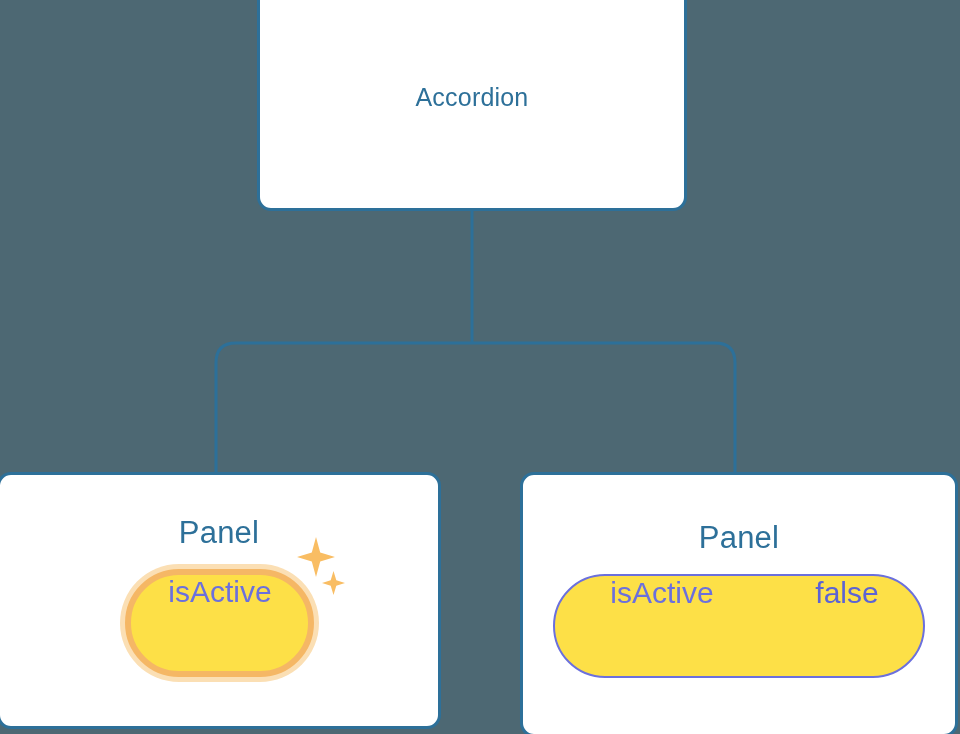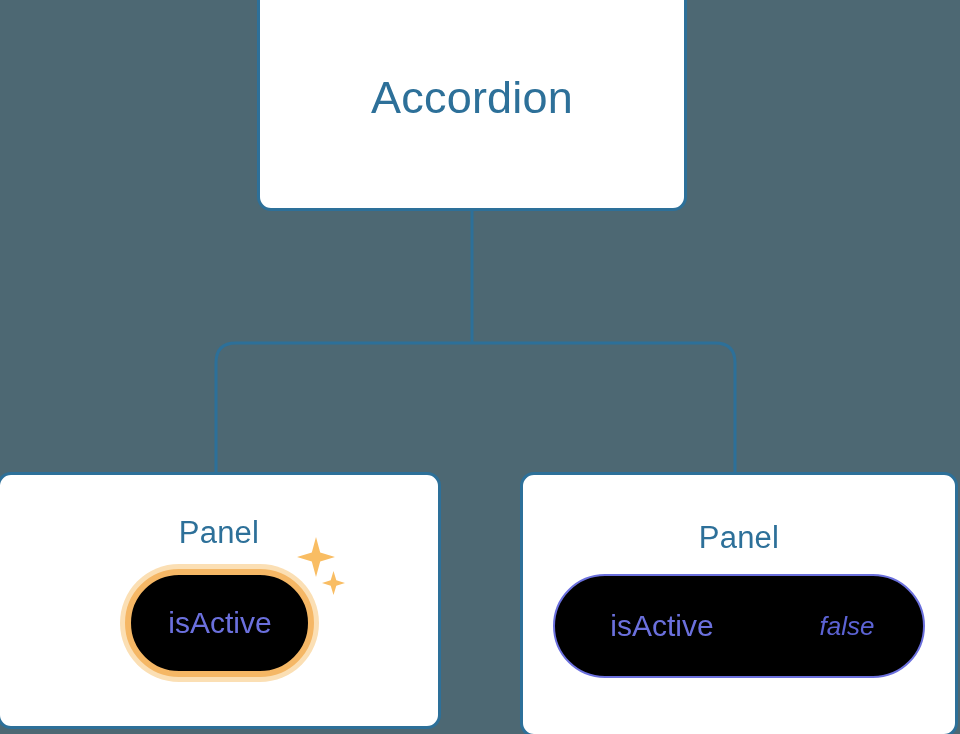--- a/index.html
+++ b/index.html
@@ -50,21 +50,21 @@
     display: flex;
     align-items: center;
     justify-content: center;
   }
   #accordion-node .node-title {
     margin-top: 22px;
   }
 
   .node-title {
     color: #2d7099;
-    font-size: 45px;
+    font-size: 25px;
     font-weight: 400;
     letter-spacing: 0.2px;
     line-height: 1;
     user-select: none;
   }
 
   
   #panel-node-left {
     left: -3px;
     top: 472px;
@@ -95,23 +95,23 @@
   }
 
   
   .pill-wrap {
     position: relative;
     margin-top: 21px;
   }
 
   .pill {
     display: flex;
-    align-items: center;
+    align-items: flex-start;
     box-sizing: border-box;
-    background: #000000;
+    background: #fde047;
   }
 
   .pill-cell {
     display: flex;
     align-items: center;
     justify-content: center;
     box-sizing: border-box;
     white-space: nowrap;
   }
 
@@ -156,23 +156,22 @@
     width: 214px;
     font-size: 30px;
   }
   .pill.plain .pill-divider {
     width: 2px;
     background: #6b70dd;
     flex: 0 0 2px;
   }
   .pill.plain .pill-val {
     width: 152px;
-    font-size: 26px;
+    font-size: 30px;
     font-weight: 400;
-    font-style: italic;
   }
 
   
   .sparkles {
     position: absolute;
     right: -34px;
     top: -34px;
     width: 60px;
     height: 66px;
     pointer-events: none;

